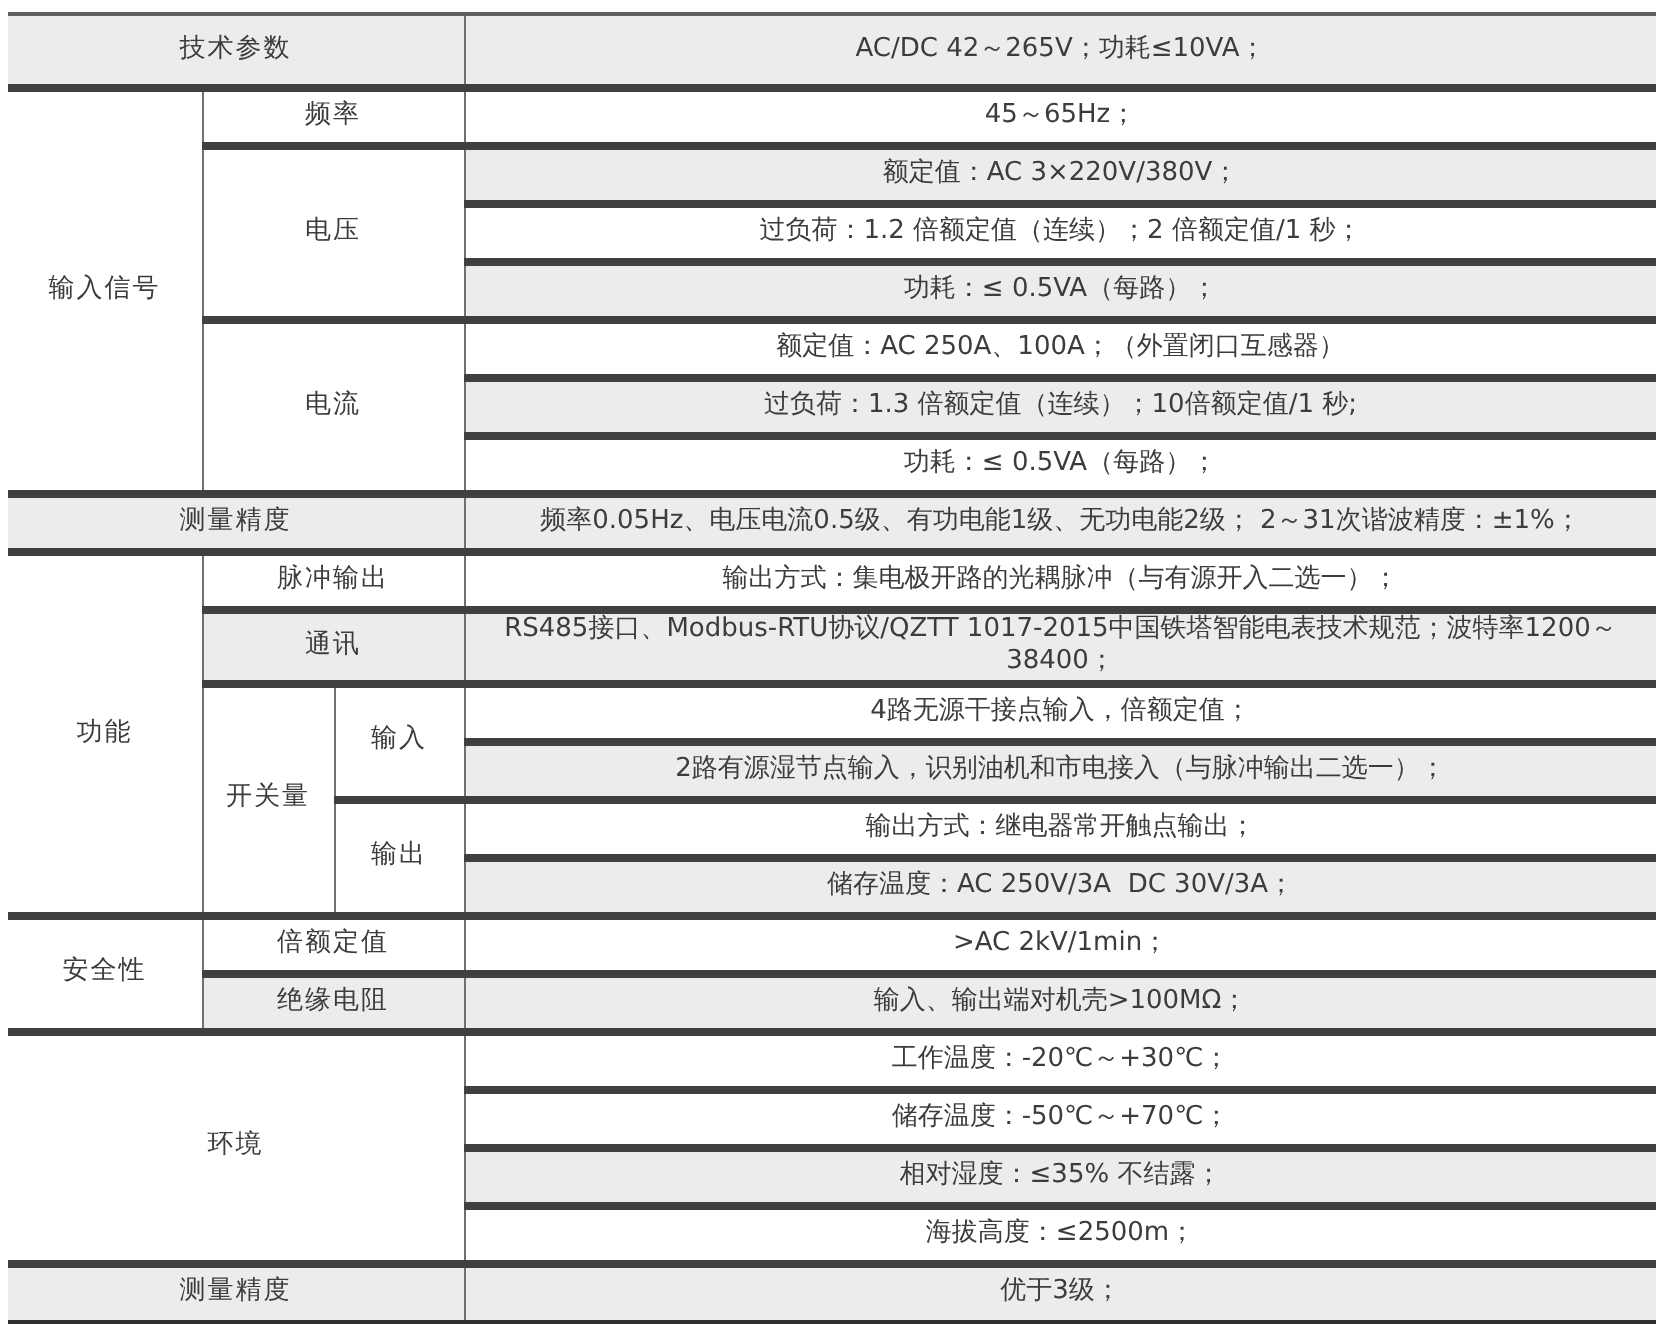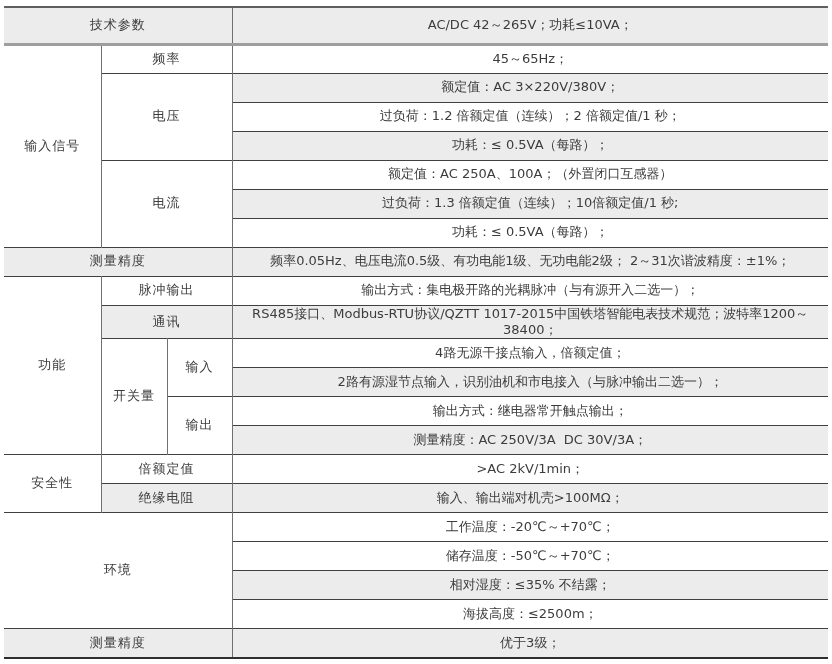--- a/index.html
+++ b/index.html
@@ -17,21 +17,21 @@
     background: #ffffff;
   }
   table.spec {
     width: 824px;
     border-collapse: collapse;
     table-layout: fixed;
     font-size: 13px;
     color: #3c3c3c;
   }
   table.spec td {
-    border-top: 1px solid #404040;
+    border-top: 4px solid #404040;
     padding: 0 4px;
     text-align: center;
     vertical-align: middle;
     white-space: pre-wrap;
     overflow: hidden;
     line-height: 1.25;
   }
   tr.h-row { height: 29px; }
   tr.h-header { height: 37px; }
   
@@ -112,36 +112,36 @@
     </tr>
     <tr class="h-row">
       <td class="shade">2路有源湿节点输入，识别油机和市电接入（与脉冲输出二选一）；</td>
     </tr>
 
     <tr class="h-row">
       <td rowspan="2" class="lbl vline">输出</td>
       <td>输出方式：继电器常开触点输出；</td>
     </tr>
     <tr class="h-row">
-      <td class="shade">测量精度：AC 250V/3A  DC 30V/3A；</td>
+      <td class="shade">储存温度：AC 250V/3A  DC 30V/3A；</td>
     </tr>
 
     <tr class="h-row">
       <td rowspan="2" class="lbl vline">安全性</td>
       <td colspan="2" class="lbl vline">倍额定值</td>
       <td>&gt;AC 2kV/1min；</td>
     </tr>
     <tr class="h-row">
       <td colspan="2" class="lbl vline shade">绝缘电阻</td>
       <td class="shade">输入、输出端对机壳&gt;100MΩ；</td>
     </tr>
 
     <tr class="h-row">
       <td colspan="3" rowspan="4" class="lbl vline">环境</td>
-      <td>工作温度：-20℃～+70℃；</td>
+      <td>工作温度：-20℃～+30℃；</td>
     </tr>
     <tr class="h-row">
       <td>储存温度：-50℃～+70℃；</td>
     </tr>
     <tr class="h-row">
       <td class="shade">相对湿度：≤35% 不结露；</td>
     </tr>
     <tr class="h-row">
       <td>海拔高度：≤2500m；</td>
     </tr>

